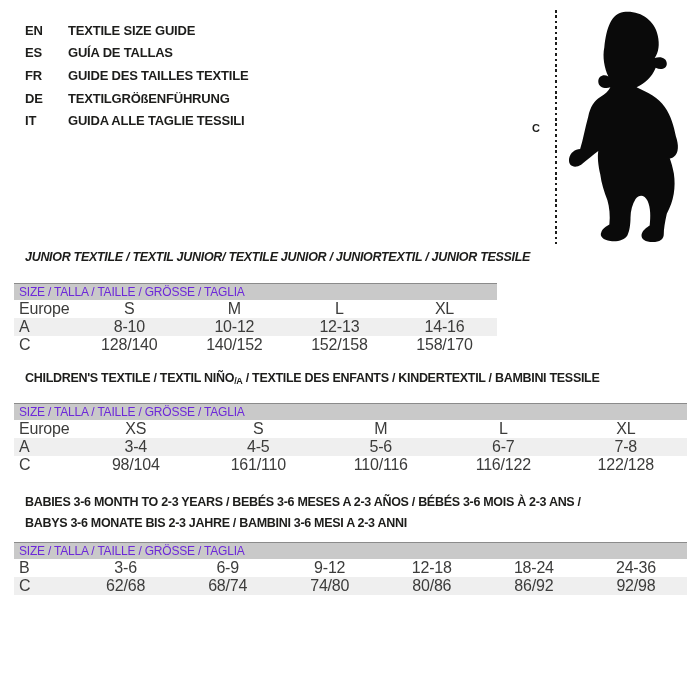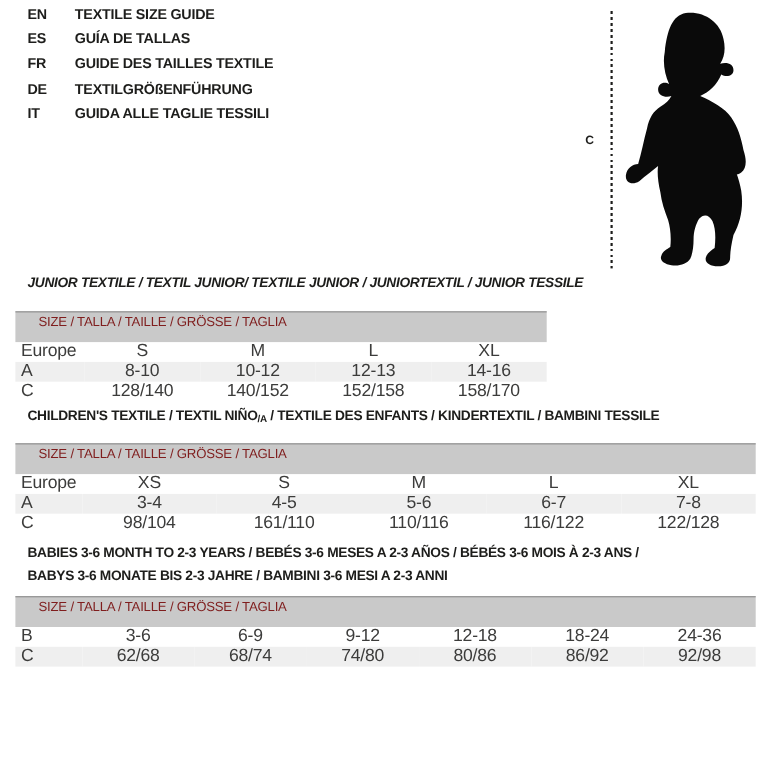--- a/index.html
+++ b/index.html
@@ -3,21 +3,21 @@
 <meta charset="utf-8">
 <style>
   * { margin:0; padding:0; box-sizing:border-box; }
   html,body { background:#ffffff; }
   .page {
     position:relative; width:700px; height:700px; background:#ffffff;
     font-family:"Liberation Sans", sans-serif; color:#1d1d1b; overflow:hidden;
   }
 
   
-  .lang-list { position:absolute; top:1px; left:25px; font-weight:bold; font-size:13px; letter-spacing:-0.2px; }
+  .lang-list { position:absolute; top:19px; left:25px; font-weight:bold; font-size:13px; letter-spacing:-0.2px; }
   .lang-row  { height:22.6px; display:flex; align-items:center; }
   .lang-code { width:43px; }
 
   
   .c-label   { position:absolute; left:532px; top:122px; font-weight:bold; font-size:11px; }
   .dash-line { position:absolute; left:555px; top:10px; width:2px; height:234px;
                background:repeating-linear-gradient(to bottom,#1d1d1b 0 2.6px,transparent 2.6px 5.4px); }
   .baby-svg  { position:absolute; left:562px; top:8px; width:131px; height:237px; }
 
   
@@ -25,22 +25,22 @@
   #title-junior   { top:250px;font-style:italic; }
   #title-children { top:371px; }
   #title-babies   { top:492px; line-height:20.8px; white-space:normal; width:600px; }
   .sec-title sub  { font-size:9px; vertical-align:-2px; letter-spacing:-0.3px; }
 
   
   .tbl-wrap { position:absolute; left:14px; }
   #tw1 { top:283px; width:483px; }
   #tw2 { top:403px; width:673px; }
   #tw3 { top:542px; width:673px; }
-  .size-bar { height:28px; line-height:16px; background:#c9c9c9; border-top:1px solid #8b8b8b;
-              padding-left:21px; font-size:12px; color:#7f1d1d; letter-spacing:-0.2px; }
+  .size-bar { height:17px; line-height:16px; background:#c9c9c9; border-top:1px solid #8b8b8b;
+              padding-left:5px; font-size:12px; color:#6d28d9; letter-spacing:-0.2px; }
   table { width:100%; border-collapse:collapse; table-layout:fixed; }
   td { height:17px; font-size:16px; color:#3c3c3b; text-align:center; padding:0; font-weight:400; letter-spacing:-0.2px; }
   td.lbl { text-align:left; padding-left:5px; }
   #tw1 td.lbl { width:13%; }
   #tw2 td.lbl, #tw3 td.lbl { width:9%; }
   tr:nth-child(even) { background:#efefef; }
 
   
   .notes { position:absolute; left:25px; top:626px; font-weight:bold; font-size:11.5px;
            line-height:21.5px; letter-spacing:-0.25px; }

